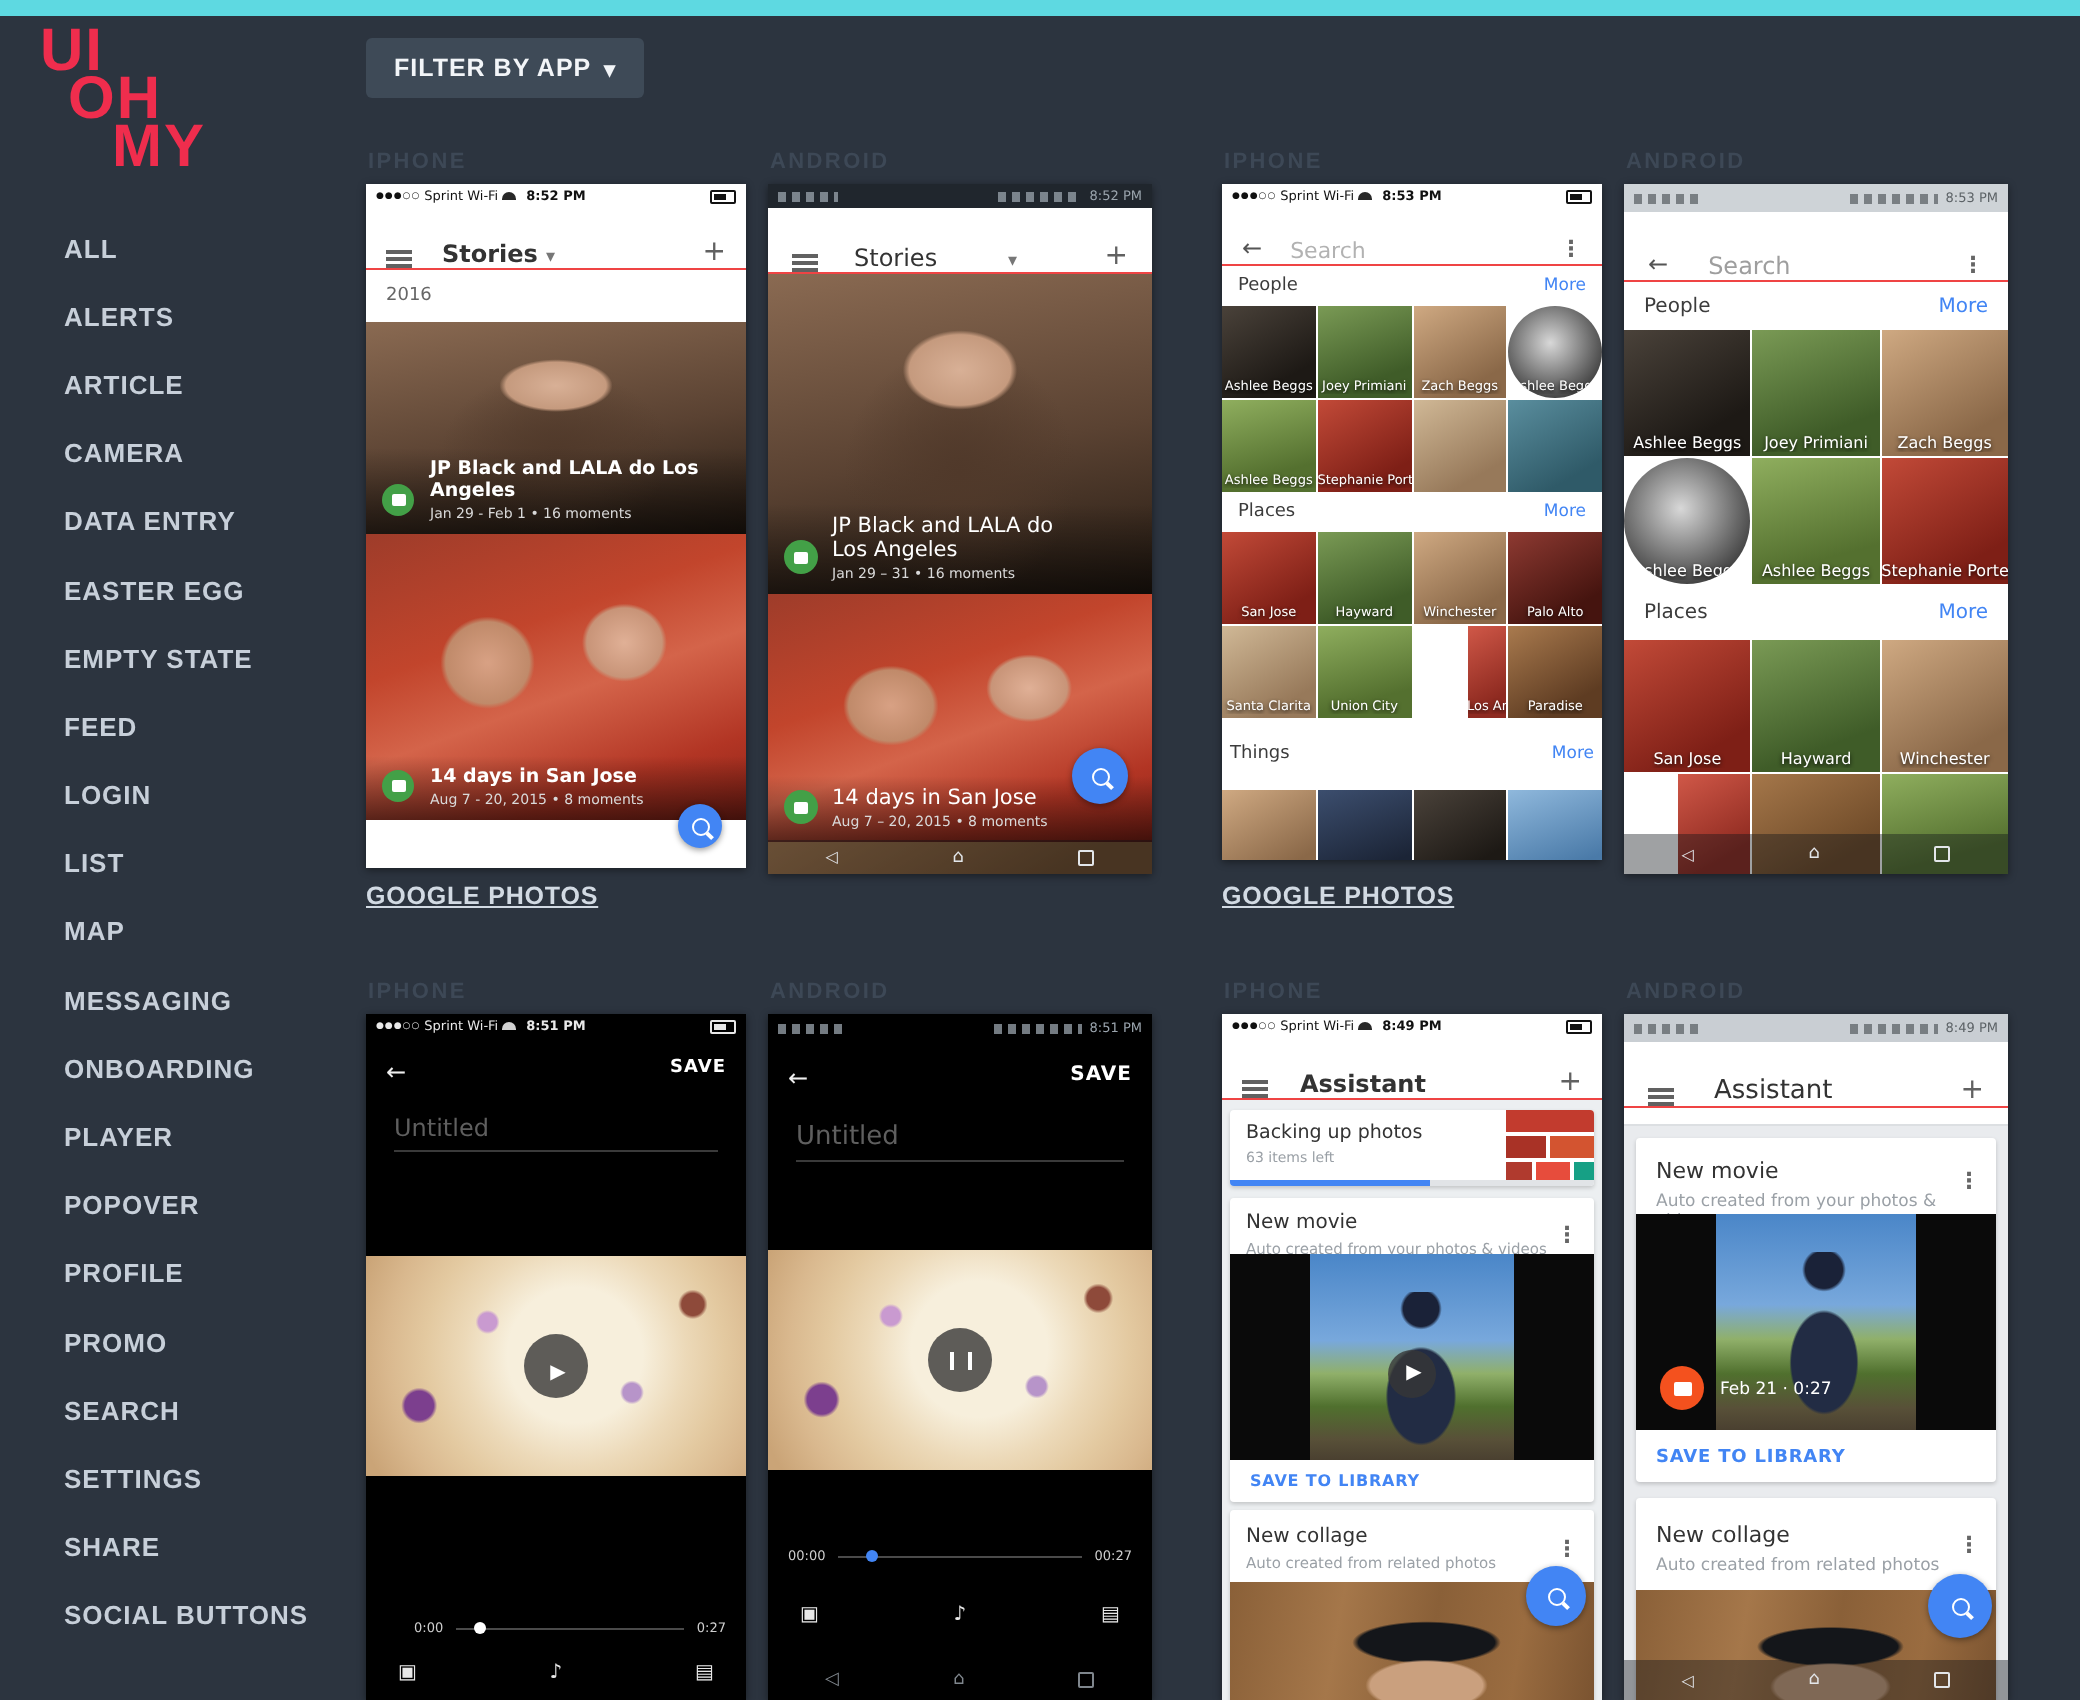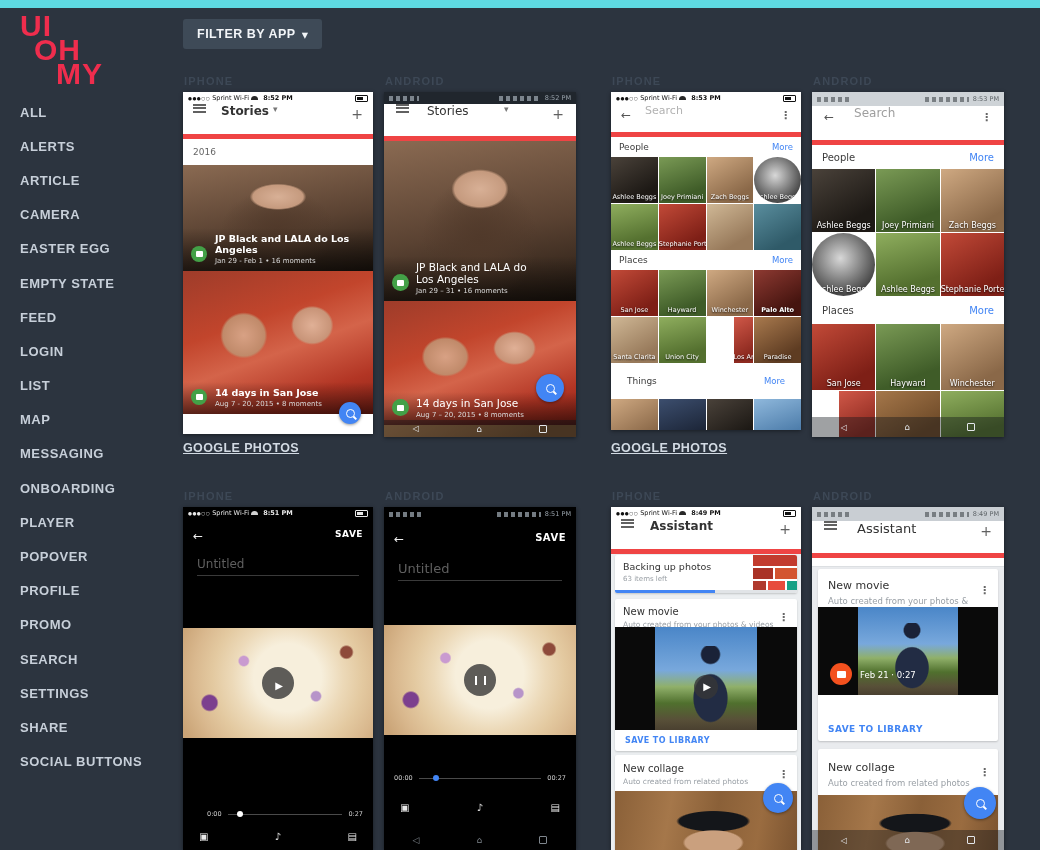--- a/index.html
+++ b/index.html
@@ -5,21 +5,21 @@
   html,body{margin:0;padding:0;background:#1d232b;}
   .screen{position:relative;width:1040px;height:850px;background:#2c343f;overflow:hidden;
           font-family:"Liberation Sans",sans-serif;-webkit-font-smoothing:antialiased;}
   .accent-bar{position:absolute;left:0;top:0;width:1040px;height:8px;background:var(--c-accent,#5ed9e1);}
 
   
   .logo{position:absolute;left:20px;top:14px;color:var(--c-logo,#ef2d4d);font-weight:bold;
         font-size:30px;line-height:24px;letter-spacing:1px;}
   .logo div:nth-child(2){margin-left:14px;}
   .logo div:nth-child(3){margin-left:36px;}
-  .side-nav{position:absolute;left:20px;top:95px;margin:0;padding:0;list-style:none;}
+  .side-nav{position:absolute;left:20px;top:95px;margin:12px;padding:0;list-style:none;}
   .side-nav li{height:34.2px;display:flex;align-items:center;font-size:13px;font-weight:bold;
                color:#c7cfd9;letter-spacing:.5px;cursor:pointer;white-space:nowrap;}
 
   
   .filter-btn{position:absolute;left:183px;top:19px;height:30px;padding:0 14px;background:#3e4a57;
               border:none;border-radius:3px;color:#f2f5f8;font-weight:bold;font-size:12.5px;
               letter-spacing:.5px;font-family:"Liberation Sans",sans-serif;display:flex;align-items:center;gap:6px;cursor:pointer;}
   .i-caret::before{content:"▾";font-family:"DejaVu Sans",sans-serif;}
 
   .plat-label{position:absolute;font-size:11px;font-weight:bold;letter-spacing:1.2px;color:#3d4856;}
@@ -39,21 +39,21 @@
   .s-time{position:absolute;left:0;right:0;text-align:center;font-weight:bold;}
   .s-right{display:flex;align-items:center;gap:2px;}
   .i-batt{width:11px;height:5px;border:1px solid currentColor;border-radius:1px;position:relative;}
   .i-batt::before{content:"";position:absolute;left:1px;top:1px;bottom:1px;width:6px;background:currentColor;}
   .a-status{display:flex;align-items:center;gap:4px;padding:0 5px;}
   .a-status .strip{height:5px;background:repeating-linear-gradient(90deg,currentColor 0 4px,transparent 4px 7px);opacity:.75;}
   .a-status .sp{flex:1;}
   .a-status .atime{font-size:6.5px;}
 
   
-  .app-nav{background:#fff;display:flex;align-items:flex-start;position:relative;border-bottom:5px solid #ef4444;}
+  .app-nav{background:#fff;display:flex;align-items:flex-end;position:relative;border-bottom:1px solid #ef4444;}
   .i-burger{width:13px;height:9px;background:repeating-linear-gradient(180deg,#616161 0 2px,transparent 2px 3.5px);}
   .i-plus::before{content:"+";font-size:14px;color:#616161;}
   .i-back::before{content:"←";color:#555;font-size:12px;}
   .i-kebab::before{content:"⋮";color:#666;font-size:11px;font-weight:bold;}
   .nav-title{font-size:12px;color:#333;font-weight:500;}
 
   
   .tgrid{display:grid;gap:1px;background:#fff;}
   .t4{grid-template-columns:repeat(4,1fr);}
   .t3{grid-template-columns:repeat(3,1fr);}
@@ -68,21 +68,21 @@
 
   
   .tn-dark{background:linear-gradient(150deg,#4a423a,#1d1915 75%);}
   .tn-grass{background:linear-gradient(160deg,#7a9a55,#3f5c28 75%);}
   .tn-tan{background:linear-gradient(150deg,#cfa982,#8a6848 78%);}
   .tn-bw{background:radial-gradient(circle at 45% 40%,#d8d8d8,#6a6a6a 55%,#222 92%);}
   .tn-field{background:linear-gradient(165deg,#8fae5e,#54702f 75%);}
   .tn-red{background:linear-gradient(150deg,#c24a38,#7e1f16 78%);}
   .tn-sepia{background:linear-gradient(150deg,#d0b896,#97795a 78%);}
   .tn-teal{background:linear-gradient(150deg,#5a8e9e,#2f5a68 78%);}
-  .tn-darkred{background:linear-gradient(150deg,#8e3a32,#45140f 78%);font-weight:bold;}
+  .tn-darkred{background:linear-gradient(150deg,#8e3a32,#45140f 78%);}
   .tn-red2{background:linear-gradient(150deg,#d05848,#8e2a20 78%);margin-left:27px;}
   .tn-crowd{background:linear-gradient(150deg,#a97a4e,#5e3c22 78%);}
   .tn-navy{background:linear-gradient(160deg,#3c4e6e,#1b2436 78%);}
   .tn-sky{background:linear-gradient(160deg,#8fb8dc,#4a7aa8 78%);}
   .tn-wood{background:linear-gradient(150deg,#a5774a,#6e4a28 78%);}
 
   
   .ph-portrait{background:
      radial-gradient(ellipse 24% 20% at 50% 30%,#d8b096 0%,#c59a7e 55%,transparent 62%),
      radial-gradient(ellipse 42% 55% at 50% 62%,#50392a 0%,transparent 72%),
@@ -177,20 +177,21 @@
     <div>UI</div>
     <div>OH</div>
     <div>MY</div>
   </div>
   <ul class="side-nav">
 
   <li>ALL</li>
       <li>ALERTS</li>
       <li>ARTICLE</li>
       <li>CAMERA</li>
+      <li>DATA ENTRY</li>
       <li>EASTER EGG</li>
       <li>EMPTY STATE</li>
       <li>FEED</li>
       <li>LOGIN</li>
       <li>LIST</li>
       <li>MAP</li>
       <li>MESSAGING</li>
       <li>ONBOARDING</li>
       <li>PLAYER</li>
       <li>POPOVER</li>
@@ -367,21 +368,21 @@
         <div class="tile tn-field">
           <span class="tile-label">Union City</span>
         </div>
         <div class="tile tn-red2">
           <span class="tile-label">Los Angeles</span>
         </div>
         <div class="tile tn-crowd">
           <span class="tile-label">Paradise</span>
         </div>
       </div>
-    <div class="sec-h" style="height:36px;padding:0 16px;font-size:9px;gap:12px;">
+    <div class="sec-h" style="height:36px;padding:0 4px;font-size:9px;gap:12px;">
       <span class="sec-title">Things</span>
       <a class="more-link" style="font-size:8.5px;">More</a>
     </div>
     <div class="tgrid t4">
 
     <div class="tile tn-tan">
           <span class="tile-label">Selfies</span>
         </div>
         <div class="tile tn-navy">
           <span class="tile-label">Screenshots</span>
@@ -595,21 +596,21 @@
     <div class="app-nav" style="height:32px;padding:0 12px;">
       <span class="i-burger"></span>
       <span class="nav-title" style="margin-left:20px;font-size:13px;font-weight:500;">Assistant</span>
       <span class="i-plus" style="margin-left:auto;"></span>
     </div>
     <div style="height:8px;background:#fff;border-bottom:1px solid #dcdfe2;"></div>
     <div class="card" style="position:absolute;left:6px;right:6px;top:62px;height:172px;">
       <div class="card-title" style="font-size:11px;padding:10px 10px 0;">New movie</div>
       <span class="i-kebab kebab-r" style="top:10px;"></span>
       <div class="card-sub" style="font-size:8.5px;padding:4px 10px 0;">Auto created from your photos &amp; videos</div>
-      <div class="movie-thumb" style="position:absolute;left:0;right:0;top:38px;height:88px;">
+      <div class="movie-thumb" style="position:absolute;left:0;right:0;top:38px;height:108px;">
         <div class="mt-img">
             <div class="mt-fig"></div>
           </div>
         <div class="badge-ic"></div>
         <div class="badge-txt">Feb 21  ·  0:27</div>
       </div>
       <div class="save-link" style="position:absolute;left:10px;bottom:7px;font-size:9px;">SAVE TO LIBRARY</div>
     </div>
     <div class="card" style="position:absolute;left:6px;right:6px;top:242px;bottom:-4px;">
       <div class="card-title" style="font-size:11px;padding:12px 10px 0;">New collage</div>

